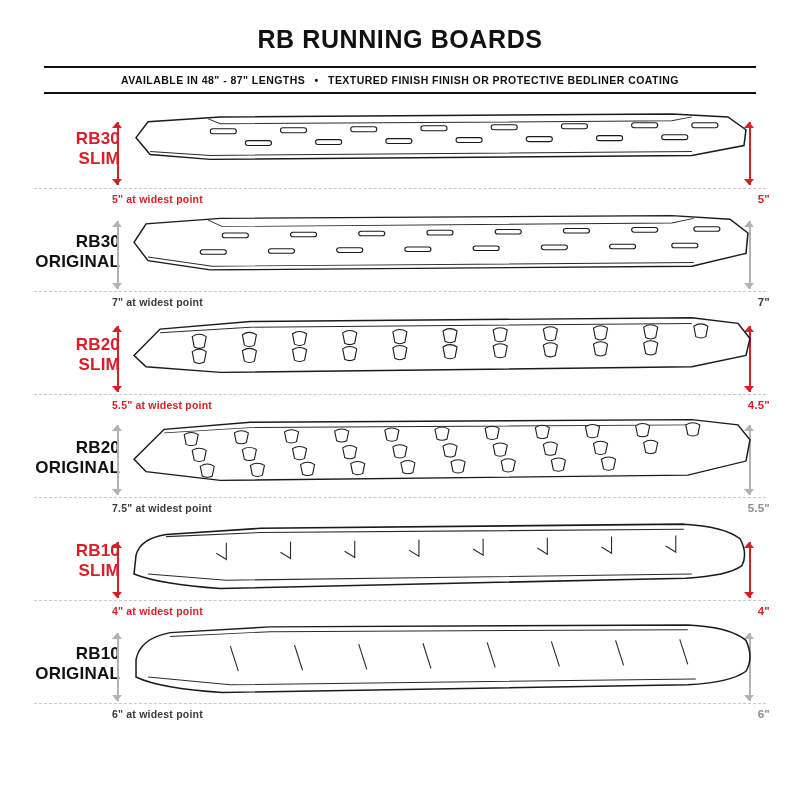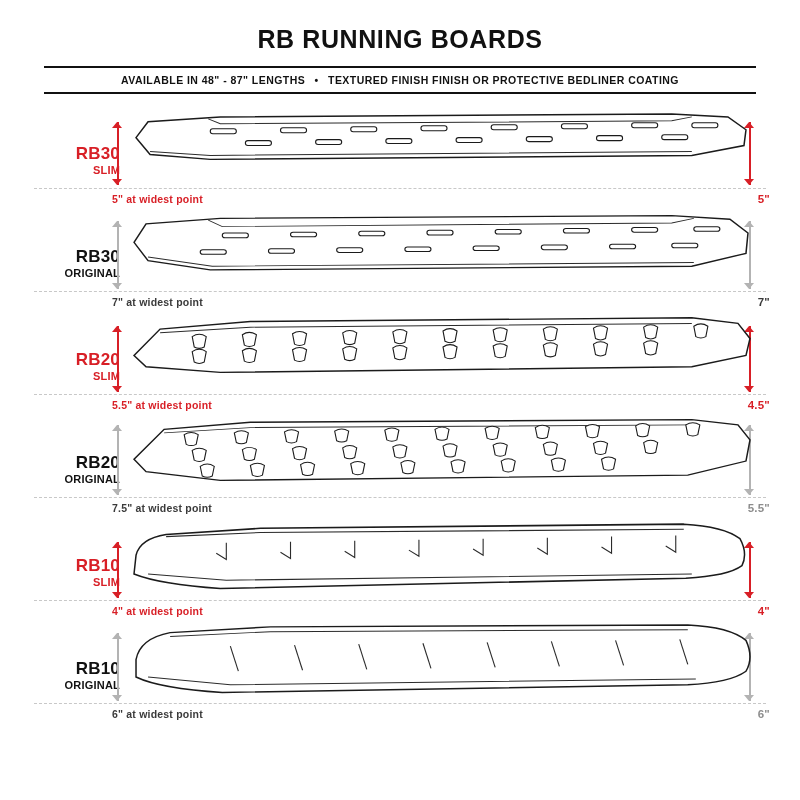--- a/index.html
+++ b/index.html
@@ -65,30 +65,29 @@
     height: 0;
   }
 
   
   .label-block {
     position: absolute;
     left: 28px;
     top: 26px;
     width: 92px;
     text-align: right;
-    margin-top: 15px;
   }
   .model {
     font-size: 17px;
     font-weight: bold;
     line-height: 1.05;
     letter-spacing: 0.2px;
   }
   .variant {
-    font-size: 11px;
+    font-size: 17px;
     font-weight: bold;
     line-height: 1.3;
     letter-spacing: 0.2px;
   }
   .red .model, .red .variant { color: #d81f26; }
   .dark .model, .dark .variant { color: #111; }
 
   
   .v-arrow {
     position: absolute;

